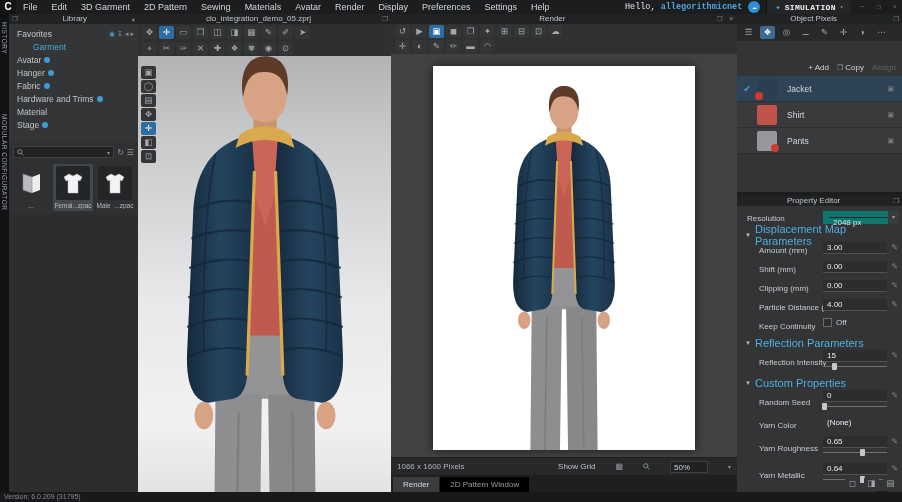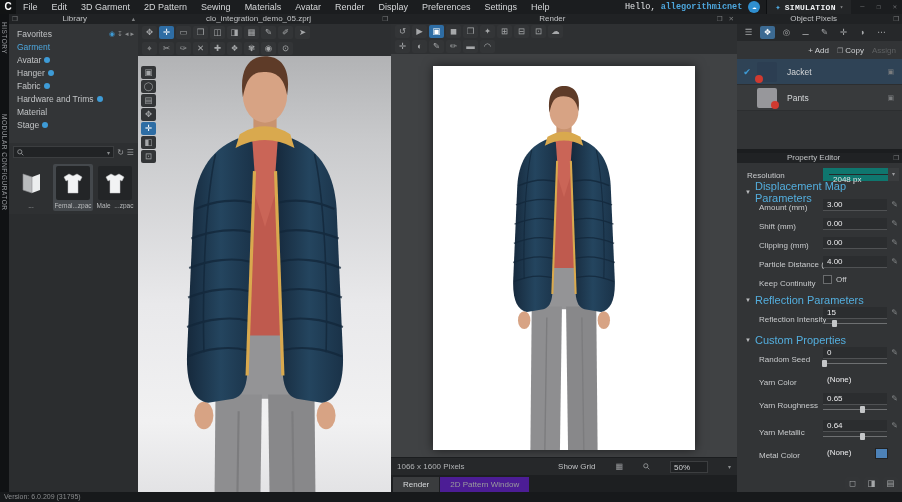--- a/index.html
+++ b/index.html
@@ -32,21 +32,21 @@
   
   .phead { height:10px; background:#202224; display:flex; align-items:center; position:relative; }
   .phead .ptitle { flex:1; text-align:center; font-size:8px; color:#c2c4c6; line-height:10px; }
   .hicon { font-size:6.5px; color:#7e8082; padding:0 3px; line-height:10px; }
 
   
   #library { position:absolute; left:9px; top:14px; width:129px; bottom:10px; background:#2e3032;
     display:flex; flex-direction:column; }
   #lib-items { padding-top:3px; background:#333537; }
   .lib-item { height:13px; display:flex; align-items:center; padding-left:8px; font-size:8.5px; color:#c2c4c6; gap:3px; }
-  .lib-item.active { color:#4da6dc; }
+  .lib-item.active { color:#4da6dc;margin-left:16px; }
   .info-dot { width:6px; height:6px; border-radius:50%; background:#3e9bd6; display:inline-block; }
   #fav-icons { margin-left:auto; padding-right:4px; display:flex; gap:2px; }
   #fav-icons span { font-size:7px; color:#8a8c8e; }
   #fav-icons .blue { color:#3e9bd6; }
   #lib-spacer1 { height:12px; background:#333537; }
   #lib-search-row { display:flex; align-items:center; gap:3px; padding:3px 4px; background:#2e3032; }
   #lib-search { flex:1; height:12px; background:#212325; border:1px solid #3c3e40; display:flex;
     align-items:center; padding:0 3px; gap:2px; }
   .mag { width:7px; height:7px; }
   .caret { font-size:6px; color:#8a8c8e; }
@@ -86,31 +86,31 @@
   .avatar-rd { position:absolute; left:50%; margin-left:-103px; top:4px; }
   #rd-status { height:18px; background:#26282a; display:flex; align-items:center; padding:0 6px; gap:4px;
     border-top:1px solid #1b1d1f; }
   #rd-size { font-size:8px; color:#b0b2b4; }
   #rd-status .right { margin-left:auto; display:flex; align-items:center; gap:20px; }
   #grid-label { font-size:8px; color:#c0c2c4; }
   #grid-icon { font-size:8px; color:#9a9c9e; }
   #zoom-field { width:38px; height:12px; background:#1f2123; border:1px solid #3c3e40; font-size:8px;
     color:#d0d2d4; padding:0 3px; line-height:11px; }
   #rd-tabs { height:17px; background:#1d1f21; display:flex; align-items:flex-end; gap:1px; padding:0 2px; }
-  .rtab { font-size:8px; height:15px; line-height:15px; padding:0 10px; color:#9a9c9e; background:#4c1d95; }
+  .rtab { font-size:8px; height:15px; line-height:15px; padding:0 10px; color:#9a9c9e; background:#000000; }
   .rtab.active { background:#3a3c3e; color:#d8dadc; }
 
   
   #rightcol { position:absolute; left:737px; top:14px; right:0; bottom:10px; background:#323436;
     display:flex; flex-direction:column; }
   #ob-tabs { height:17px; background:#26282a; display:flex; align-items:center; padding:0 2px; gap:2px; }
   #ob-tabs .tbtn { background:transparent; }
   #ob-tabs .tbtn.active { background:#3c6a92; color:#fff; }
   #ob-buttons { height:18px; display:flex; align-items:center; justify-content:flex-end; gap:8px;
-    padding:0 6px; background:#323436; }
+    padding:0 6px; background:#323436;margin-top:17px; }
   .ob-btn { font-size:8px; color:#d0d2d4; }
   .ob-btn .bicon { font-size:7px; color:#9a9c9e; margin-right:2px; }
   .ob-btn.disabled { color:#5e6062; }
   .ob-row { height:26px; display:flex; align-items:center; background:#383a3c; border-bottom:1px solid #2c2e30; }
   .ob-row.selected { background:#2f4356; }
   .ob-check { width:20px; text-align:center; font-size:9px; color:#3e9bd6; }
   .ob-thumb { width:20px; height:20px; border-radius:2px; position:relative; }
   .ob-badge { position:absolute; width:8px; height:8px; border-radius:50%; background:#d03a30;
     bottom:-1px; left:-2px; }
   .ob-name { font-size:8.5px; color:#d4d6d8; margin-left:10px; }
@@ -436,20 +436,26 @@
     <div class="ob-row selected">
       <span class="ob-check">✔</span>
       <span class="ob-thumb" style="background: rgb(44, 62, 82);">
           <span class="ob-badge"></span>
         </span>
       <span class="ob-name">Jacket</span>
       <span class="ob-right-icon">▣</span>
     </div>
     <div class="ob-row">
       <span class="ob-check"></span>
+      <span class="ob-thumb" style="background: rgb(193, 83, 75);"></span>
+      <span class="ob-name">Shirt</span>
+      <span class="ob-right-icon">▣</span>
+    </div>
+    <div class="ob-row">
+      <span class="ob-check"></span>
       <span class="ob-thumb" style="background: rgb(151, 151, 155);">
           <span class="ob-badge" style="left:auto;right:-2px"></span>
         </span>
       <span class="ob-name">Pants</span>
       <span class="ob-right-icon">▣</span>
     </div>
     <div id="ob-gap"></div>
     <div id="splitter"></div>
 
     <div class="phead">

